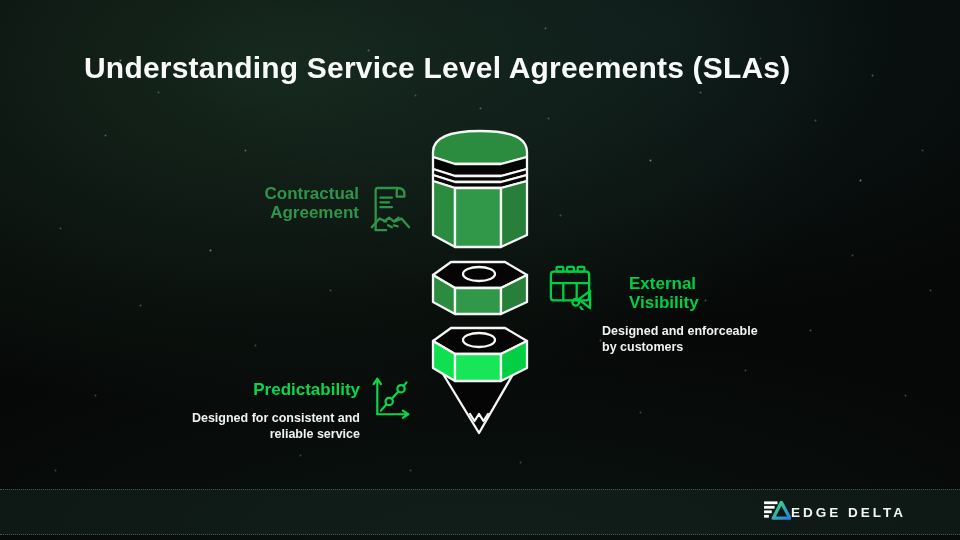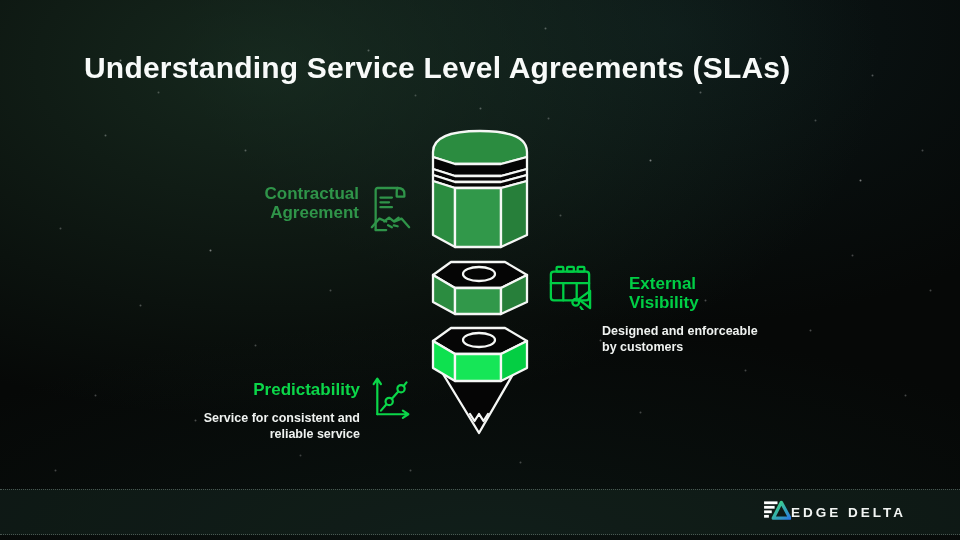--- a/index.html
+++ b/index.html
@@ -115,21 +115,21 @@
     </div>
     <div class="feature-text">
       <div class="feature-title" style="color: rgb(0, 206, 69);">External Visibility</div>
       <div class="feature-desc">Designed and enforceable by customers</div>
     </div>
   </div>
 
   <div class="feature feature-left" id="feature-predictability">
     <div class="feature-text">
       <div class="feature-title" style="color: rgb(11, 214, 73);">Predictability</div>
-      <div class="feature-desc">Service for consistent and reliable service</div>
+      <div class="feature-desc">Designed for consistent and reliable service</div>
     </div>
     <div class="icon-box" style="color: rgb(11, 214, 73);">
       <svg width="42" height="48" viewBox="0 0 46 50" fill="none" stroke="currentColor" stroke-width="2.4" stroke-linecap="round" stroke-linejoin="round">
         <path d="M8,45 V8 M4,12 L8,6 L12,12"></path>
         <path d="M8,45 H41 M36,41 L42,45 L36,49"></path>
         <path d="M12,41 L18,34"></path>
         <circle cx="21" cy="31" r="4"></circle>
         <path d="M24,28 L31,20"></path>
         <circle cx="34" cy="17" r="4"></circle>
         <path d="M37,14 L40,10"></path>

